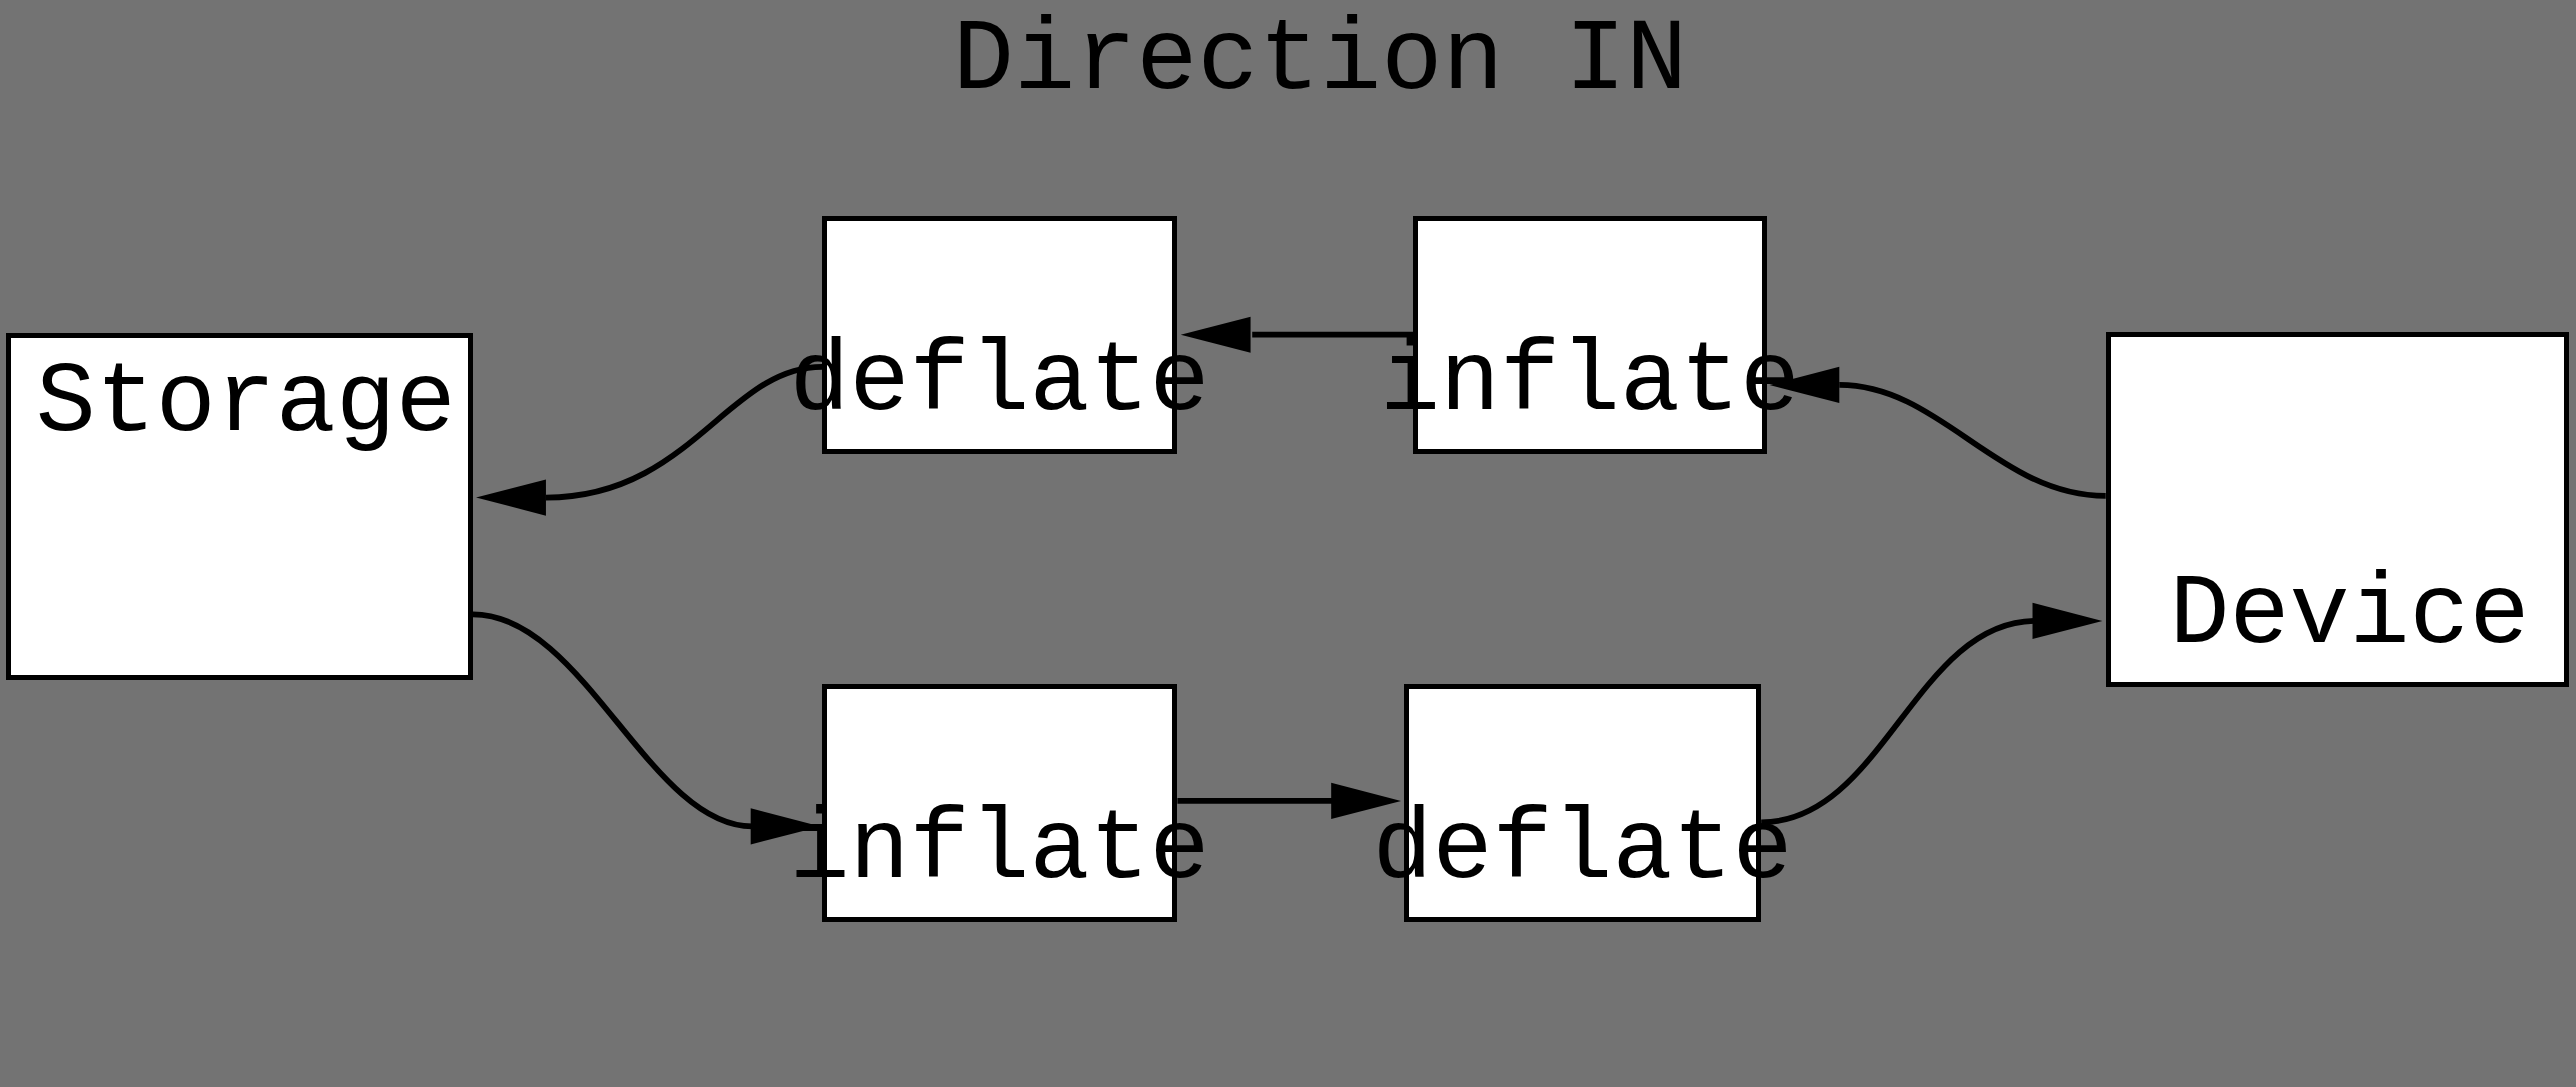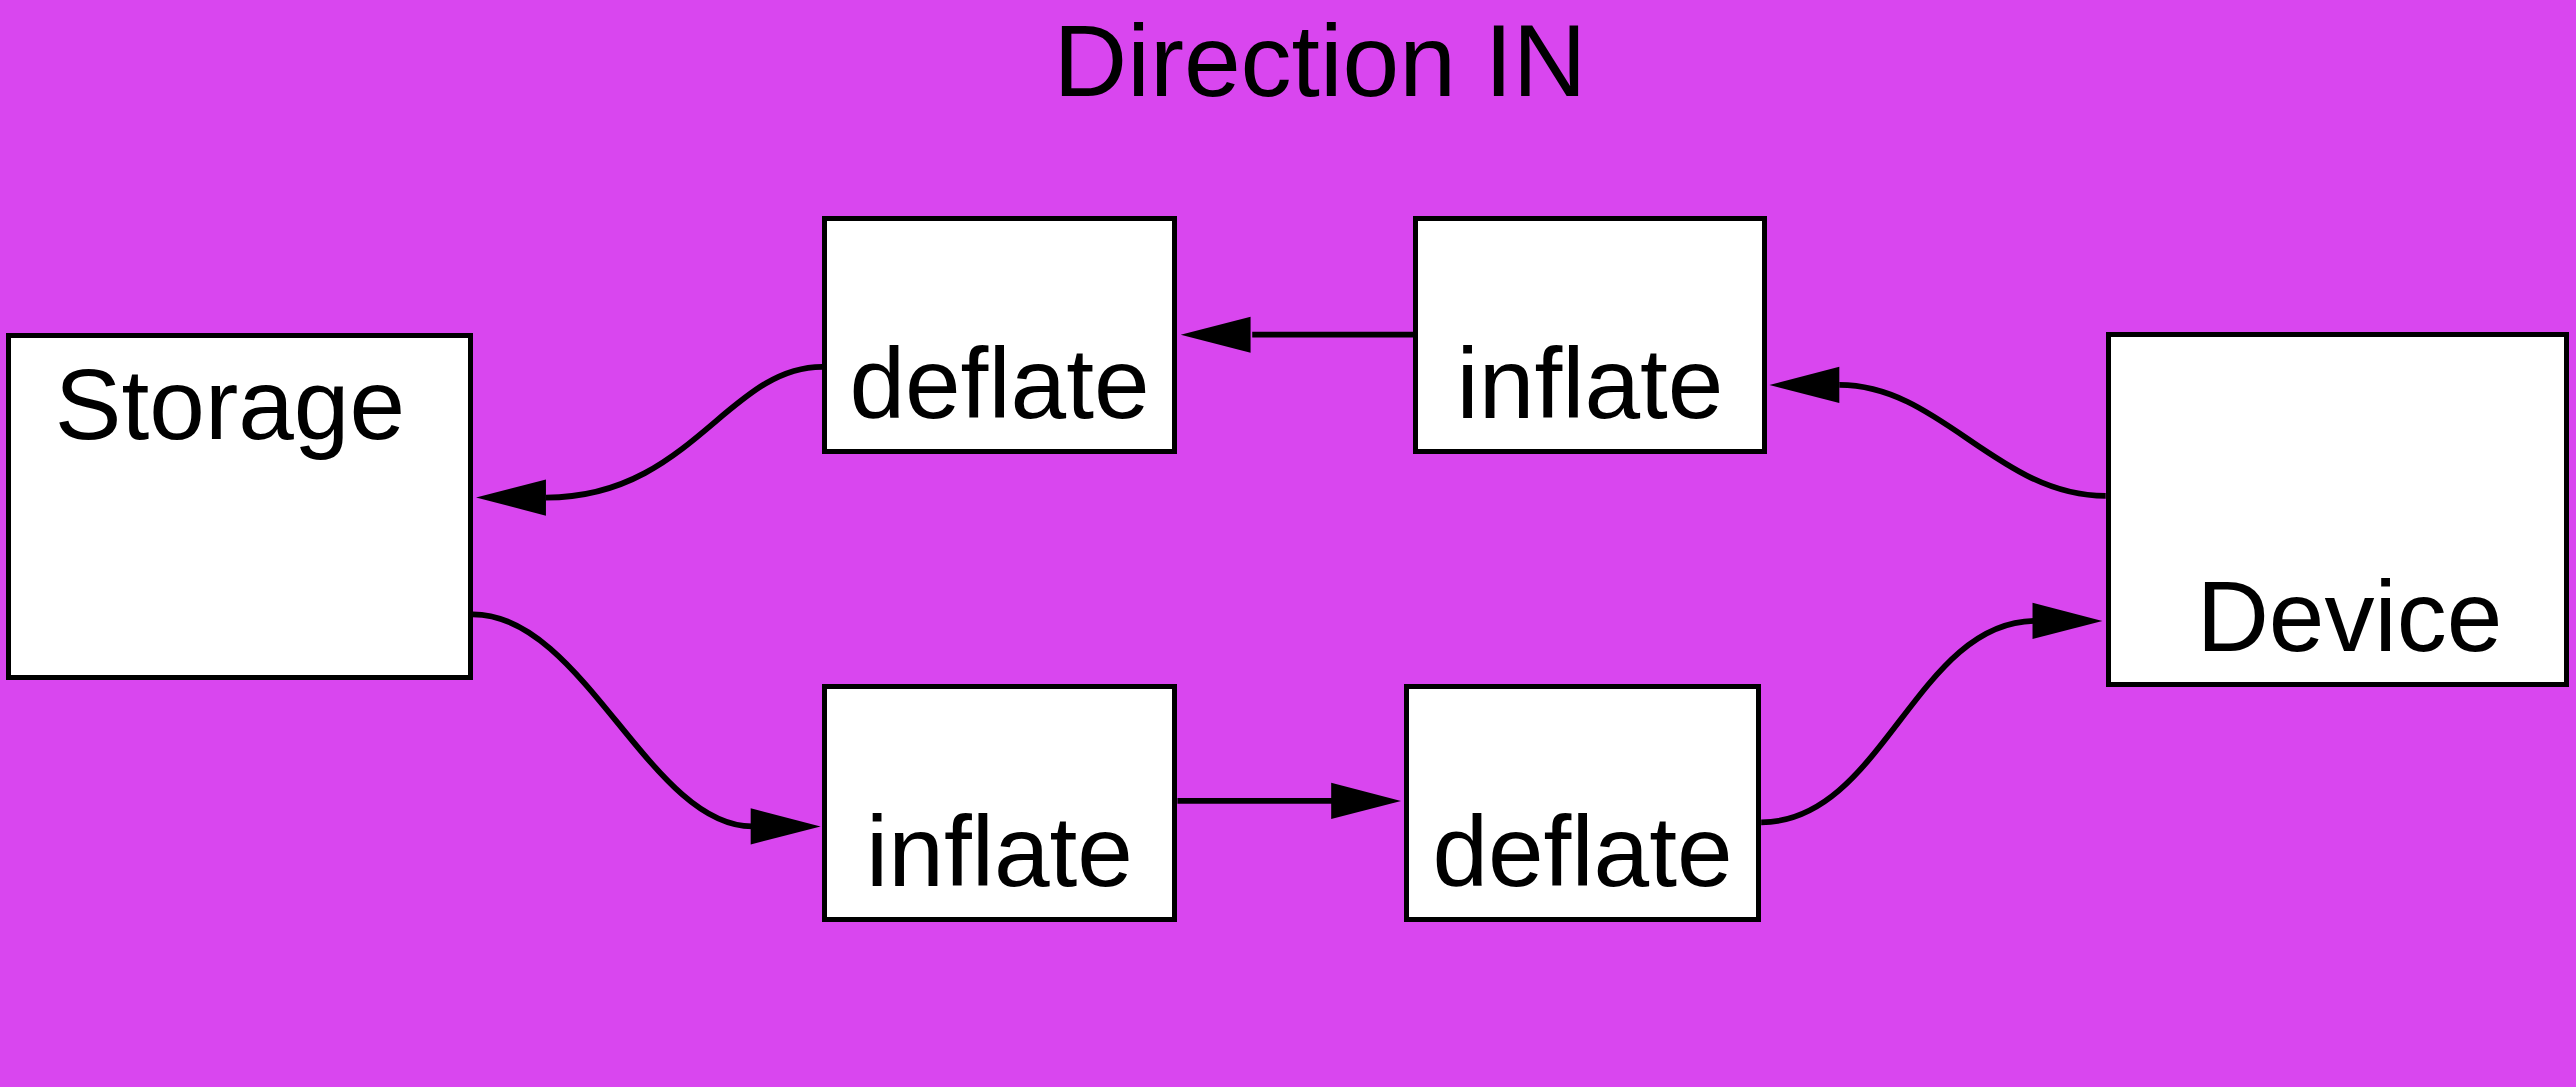--- a/index.html
+++ b/index.html
@@ -1,21 +1,21 @@
 <!DOCTYPE html>
 <html style="font-size:13px"><head>
 <meta charset="utf-8">
 <style>
   html, body { margin: 0; padding: 0; background: #ffffff; }
   .canvas {
     position: relative;
     width: 2576px;
     height: 1088px;
-    background: #d946ef;
-    font-family: Liberation Sans, sans-serif;
+    background: #737373;
+    font-family: Liberation Mono, monospace;
     color: #000000;
     overflow: hidden;
   }
   .title {
     position: absolute;
     transform: translateX(-50%);
     font-size: 102px;
     line-height: 1;
     white-space: nowrap;
   }
@@ -29,21 +29,21 @@
     align-items: flex-end;
     justify-content: center;
     font-size: 100px;
     line-height: 1.32;
     box-sizing: border-box;
     white-space: nowrap;
   }
   .node-storage {
     left: 5.8px; top: 333px; width: 467px; height: 347px;
     justify-content: flex-start;
-    padding-left: 44px;
+    padding-left: 25px;
     flex-direction: column;
     align-items: flex-start;
   }
   .node-deflate-in  { left: 822px; top: 216px; width: 355px; height: 238px; }
   .node-inflate-in  { left: 1413px; top: 216px; width: 354px; height: 238px; }
   .node-inflate-out { left: 822px; top: 684px; width: 355px; height: 238px; }
   .node-deflate-out { left: 1404px; top: 684px; width: 357px; height: 238px; }
   .node-device      { left: 2106px; top: 332px; width: 463px; height: 355px; padding-left: 24px; }
   .edges {
     position: absolute;

